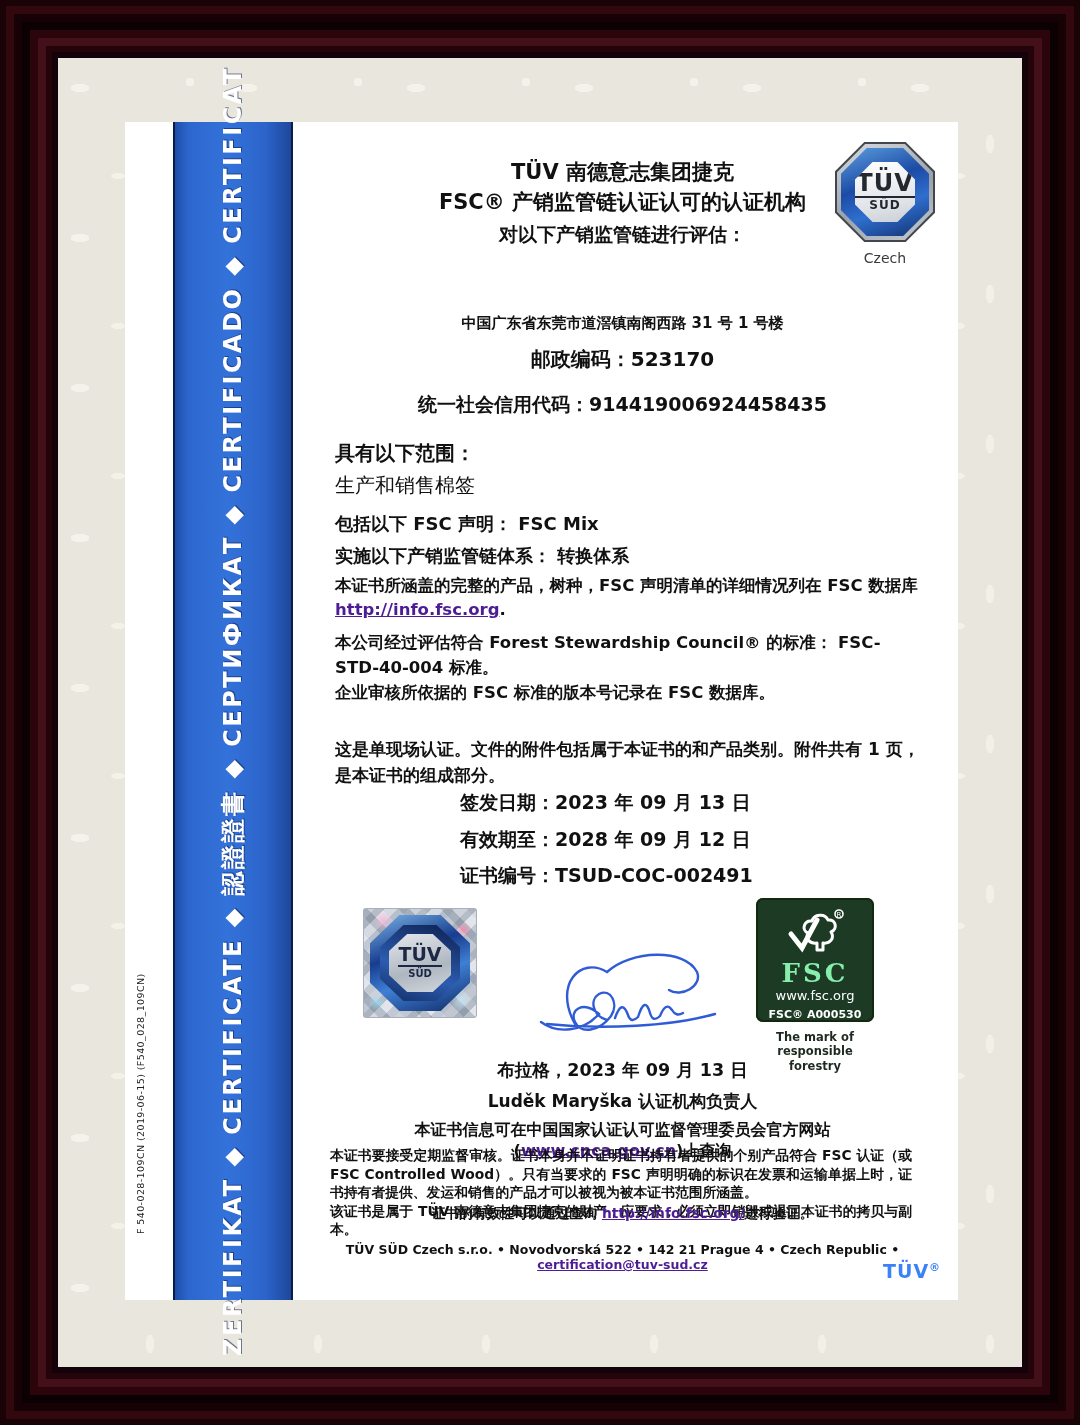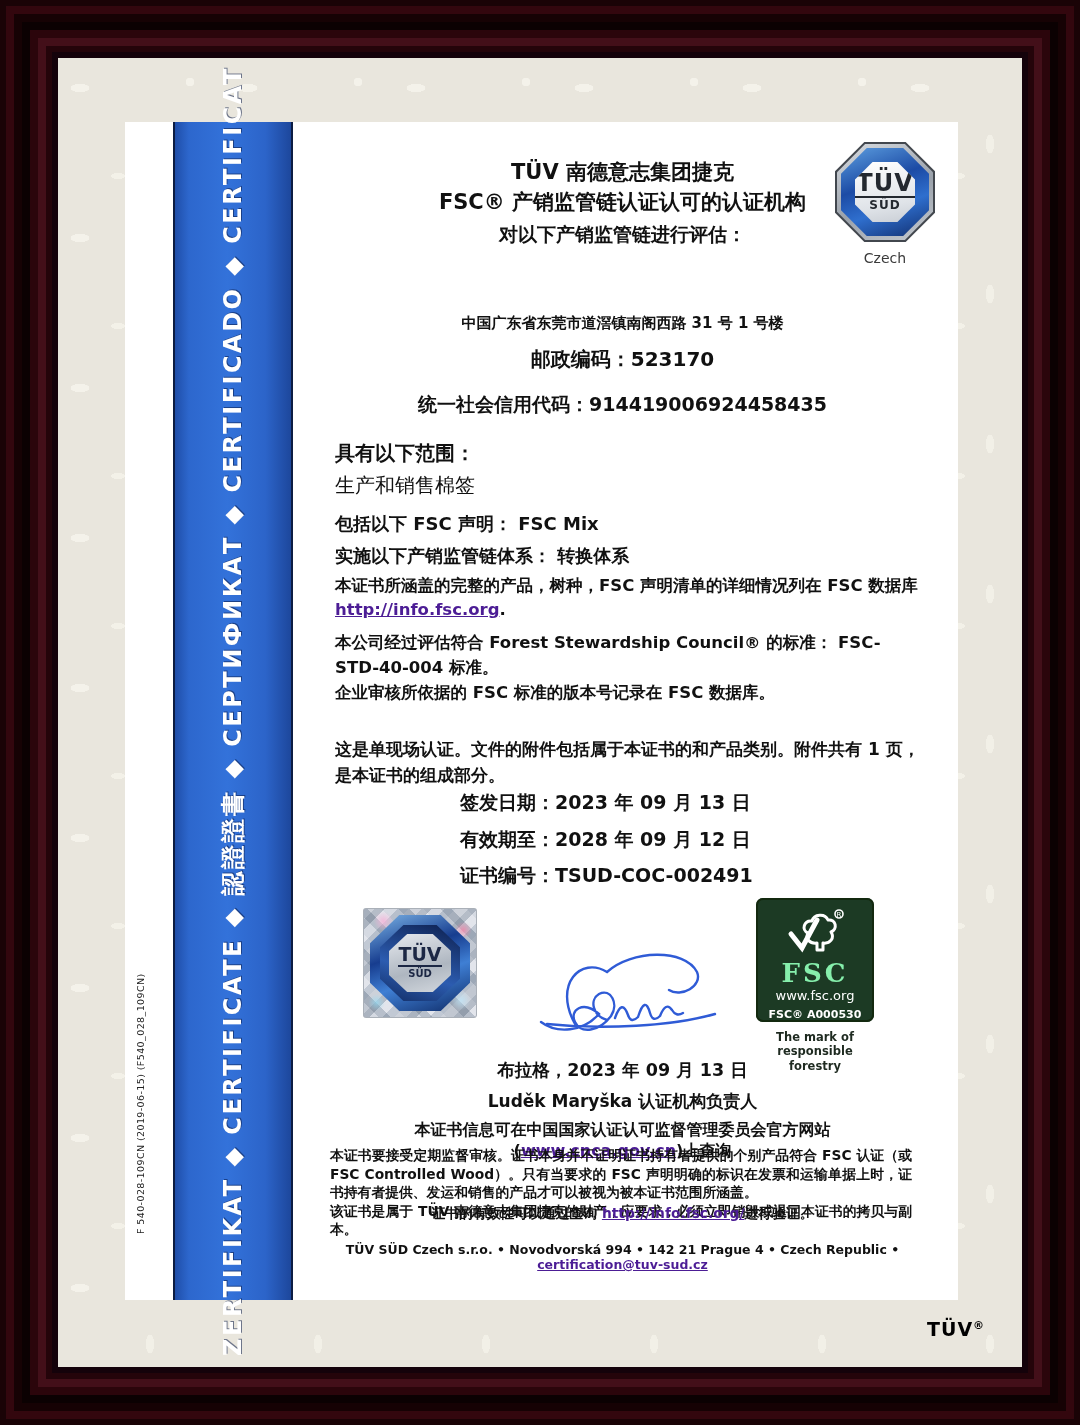--- a/index.html
+++ b/index.html
@@ -128,21 +128,21 @@
   .fsc-caption { margin-top:8px; font-size:11.5px; font-weight:bold; color:#1e2a20; line-height:1.25; }
 
   .pdate  { top:936px; font-size:17.5px; font-weight:bold; }
   .signer { top:968px; font-size:17px;  font-weight:bold; }
   .cnca   { top:998px; font-size:16px;  font-weight:bold; }
 
   .disclaimer { top:1024px; left:205px; width:582px; font-size:13.8px; font-weight:bold; line-height:18.5px; text-align:justify; }
   .disc3 { top:1083px; font-size:13.8px; font-weight:bold; }
 
   .footer-addr { top:1120px; font-size:12.5px; font-weight:bold; color:#111; }
-  .tuv-mark { position:absolute; left:758px; top:1196px; font-size:19px; font-weight:bold; color:#000000; letter-spacing:1px;margin-left:44px; }
+  .tuv-mark { position:absolute; left:758px; top:1138px; font-size:19px; font-weight:bold; color:#3b82f6; letter-spacing:1px; }
 </style>
 </head>
 <body>
 
 <div class="canvas">
   <div class="frame"></div>
   <div class="mat"></div>
 
   <div class="page">
 
@@ -252,20 +252,20 @@
 
     <div class="blk disclaimer">
       <div>本证书要接受定期监督审核。证书本身并不证明证书持有者提供的个别产品符合 FSC 认证（或 FSC Controlled Wood）。只有当要求的 FSC 声明明确的标识在发票和运输单据上时，证书持有者提供、发运和销售的产品才可以被视为被本证书范围所涵盖。</div>
       <div>该证书是属于 TÜV 南德意志集团捷克的财产，应要求，必须立即销毁或退回本证书的拷贝与副本。</div>
     </div>
     <div class="blk ctr disc3">
       <span>证书的有效性可以通过查询 </span><span class="link">http://info.fsc.org/</span><span>进行验证。</span>
     </div>
 
     <div class="blk ctr footer-addr">
-      <span>TÜV SÜD Czech s.r.o. • Novodvorská 994 • 142 21  Prague 4 • Czech Republic • </span><span class="link">certification@tuv-sud.cz</span>
+      <span>TÜV SÜD Czech s.r.o. • Novodvorská 522 • 142 21  Prague 4 • Czech Republic • </span><span class="link">certification@tuv-sud.cz</span>
     </div>
     <div class="tuv-mark">
       <span>TÜV</span><span class="sup">®</span>
     </div>
 
   </div>
 </div>
 
 </body></html>

